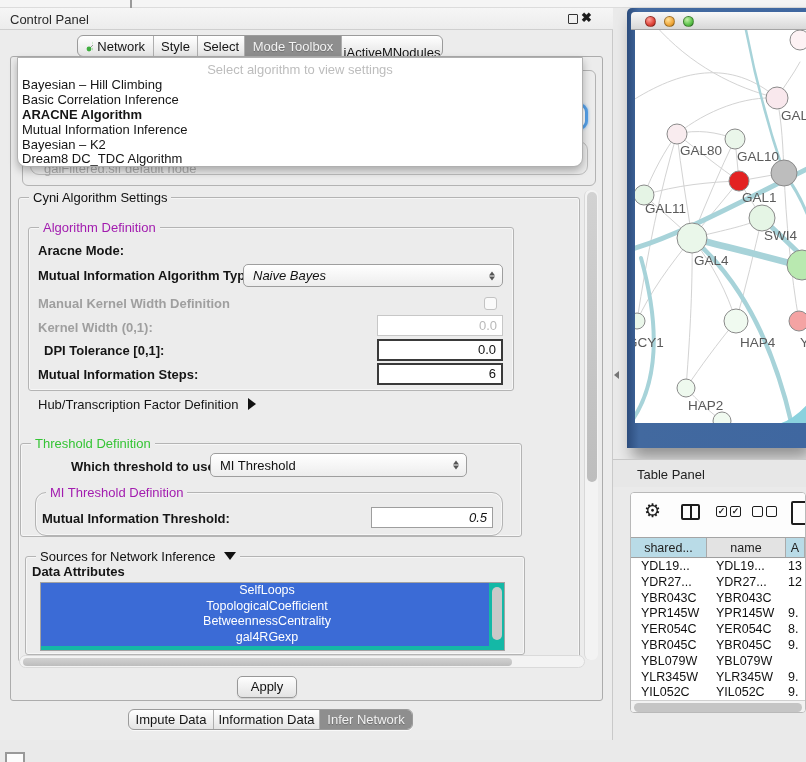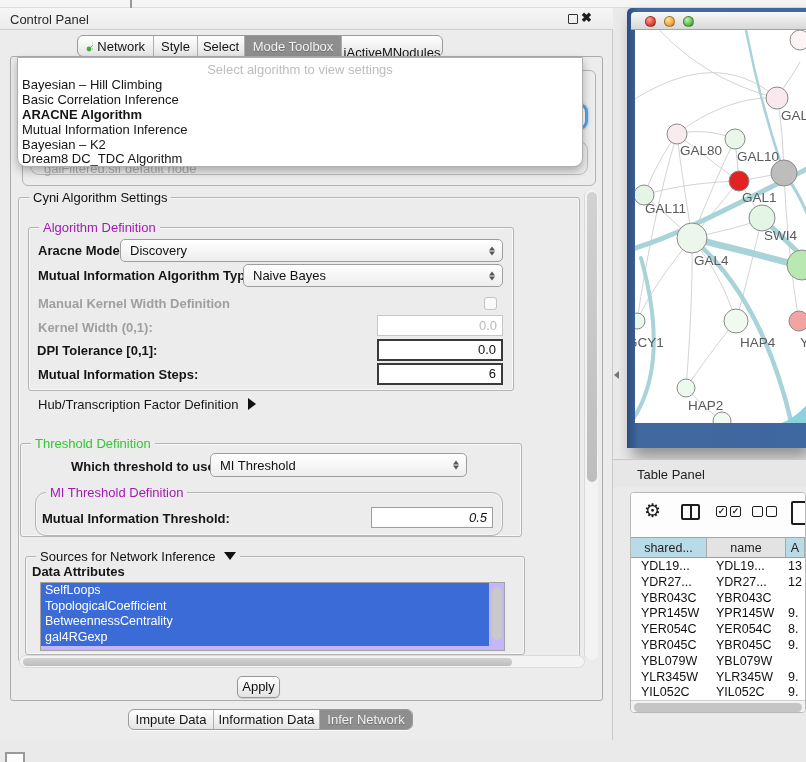--- a/index.html
+++ b/index.html
@@ -72,21 +72,21 @@
   .field.disabled { border-color:#c7c7c7; color:#b9b9b9; }
   .field.dark { border:2px solid #3a3a3a; line-height:17px; }
 
   .checkbox { width:13px; height:13px; border:1px solid #c3c3c3; border-radius:3px; background:#fafafa; }
 
   .tri-right { display:inline-block; width:0; height:0; border-top:6px solid transparent;
                border-bottom:6px solid transparent; border-left:8px solid #111; vertical-align:-2px; }
   .tri-down  { display:inline-block; width:0; height:0; border-left:6px solid transparent;
                border-right:6px solid transparent; border-top:8px solid #111; vertical-align:1px; }
 
-  .listbox { background:#c4b5fd; border:1px solid #a2a2a2; overflow:hidden; }
+  .listbox { background:#14b8a6; border:1px solid #a2a2a2; overflow:hidden;text-align:center; }
   .list-item { height:15.7px; line-height:15.7px; font-size:12.5px; color:#fff; padding-left:4px; width:448px; }
   .list-vscroll { position:absolute; right:2px; top:4px; width:10px; height:53px; background:#c9c9c9; border-radius:5px; }
 
   .scroll-track-h { background:#f3f3f3; border:1px solid #dadada; border-radius:7px; }
   .scroll-thumb { background:linear-gradient(#d2d2d2,#bdbdbd); border-radius:5px; }
   .vscroll-track { background:#f3f3f3; border-left:1px solid #d8d8d8; border-radius:6px; }
 
   .btn { background:linear-gradient(#fefefe,#e3e3e3); border:1px solid #979797; border-radius:5px;
          font-size:13px; color:#111; text-align:center; line-height:20px; box-shadow:0 1px 1px rgba(0,0,0,.12); }
 
@@ -194,44 +194,37 @@
 
   <div class="abs vscroll-track" style="left:584px; top:190px; width:14px; height:470px;">
     <div class="scroll-thumb" style="position:absolute; left:2px; top:2px; width:10px; height:290px;"></div>
   </div>
 
   <div class="abs groupbox" style="left:28px; top:227px; width:486px; height:164px;">
     <span class="gb-title blue">Algorithm Definition</span>
   </div>
 
   <span class="abs lbl" style="left:38px; top:243px;">Aracne Mode:</span>
-  <div class="abs combo" style="left:120px; top:239px; width:383px; height:23px;">
-    <span>Discovery</span>
-    <span class="stepper">
-        <i class="up"></i>
-        <i class="dn"></i>
-      </span>
-  </div>
 
   <span class="abs lbl" style="left:38px; top:268px;">Mutual Information Algorithm Type:</span>
-  <div class="abs combo" style="left:243px; top:264px; width:260px; height:23px;">
+  <div class="abs combo" style="left:243px; top:264px; width:260px; height:23px;font-style:italic;">
     <span>Naive Bayes</span>
     <span class="stepper">
         <i class="up"></i>
         <i class="dn"></i>
       </span>
   </div>
 
   <span class="abs lbl disabled" style="left:38px; top:296px;">Manual Kernel Width Definition</span>
   <div class="abs checkbox" style="left:484px; top:297px;"></div>
 
   <span class="abs lbl disabled" style="left:38px; top:320px;">Kernel Width (0,1):</span>
   <div class="abs field disabled" style="left:377px; top:315px; width:126px; height:21px;">0.0</div>
 
-  <span class="abs lbl" style="left:37px; top:343px;">DPI Tolerance [0,1]:</span>
+  <span class="abs lbl" style="left:44px; top:343px;">DPI Tolerance [0,1]:</span>
   <div class="abs field dark" style="left:377px; top:339px; width:126px; height:22px;">0.0</div>
 
   <span class="abs lbl" style="left:38px; top:367px;">Mutual Information Steps:</span>
   <div class="abs field dark" style="left:377px; top:363px; width:126px; height:22px;">6</div>
 
   <span class="abs plain" style="left:38px; top:397px;">Hub/Transcription Factor Definition</span>
   <span class="abs tri-right" style="left:248px; top:398px;"></span>
 
   <div class="abs groupbox" style="left:20px; top:443px; width:502px; height:94px;">
     <span class="gb-title green">Threshold Definition</span>
@@ -265,21 +258,21 @@
         <div class="list-item" style="background: rgb(59, 107, 214);">BetweennessCentrality</div>
         <div class="list-item" style="background: rgb(59, 107, 214);">gal4RGexp</div>
       </div>
     <div class="list-vscroll"></div>
   </div>
 
   <div class="abs scroll-track-h" style="left:19px; top:655px; width:566px; height:13px;">
     <div class="scroll-thumb" style="position:absolute; left:3px; top:1.5px; width:489px; height:8px;"></div>
   </div>
 
-  <div class="abs btn" style="left:237px; top:676px; width:43px; height:22px;">Apply</div>
+  <div class="abs btn" style="left:237px; top:676px; width:60px; height:22px;">Apply</div>
 
   <div class="abs seg-strip" id="bottom-tabs" style="left:128px; top:709px; height:21px;">
       <div class="seg" style="width: 85px;">
         <span>Impute Data</span>
       </div>
       <div class="seg" style="width: 106px;">
         <span>Information Data</span>
       </div>
       <div class="seg selected" style="width: 92px;">
         <span>Infer Network</span>

